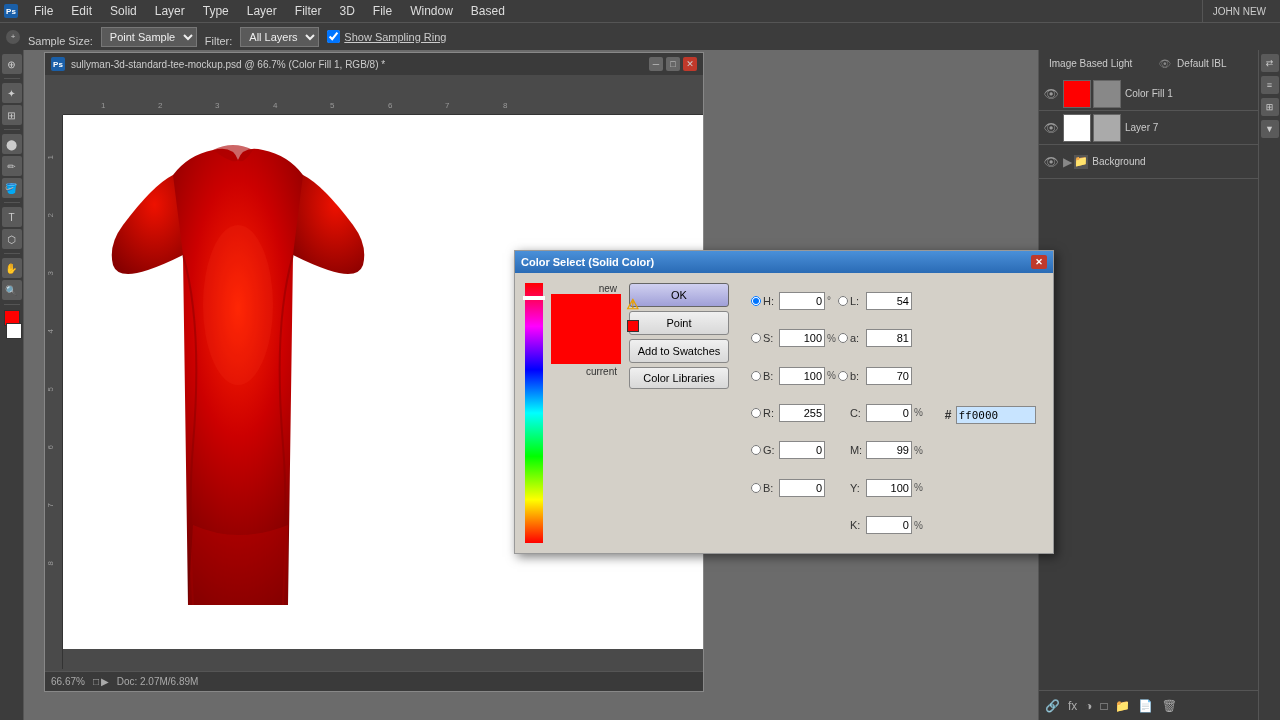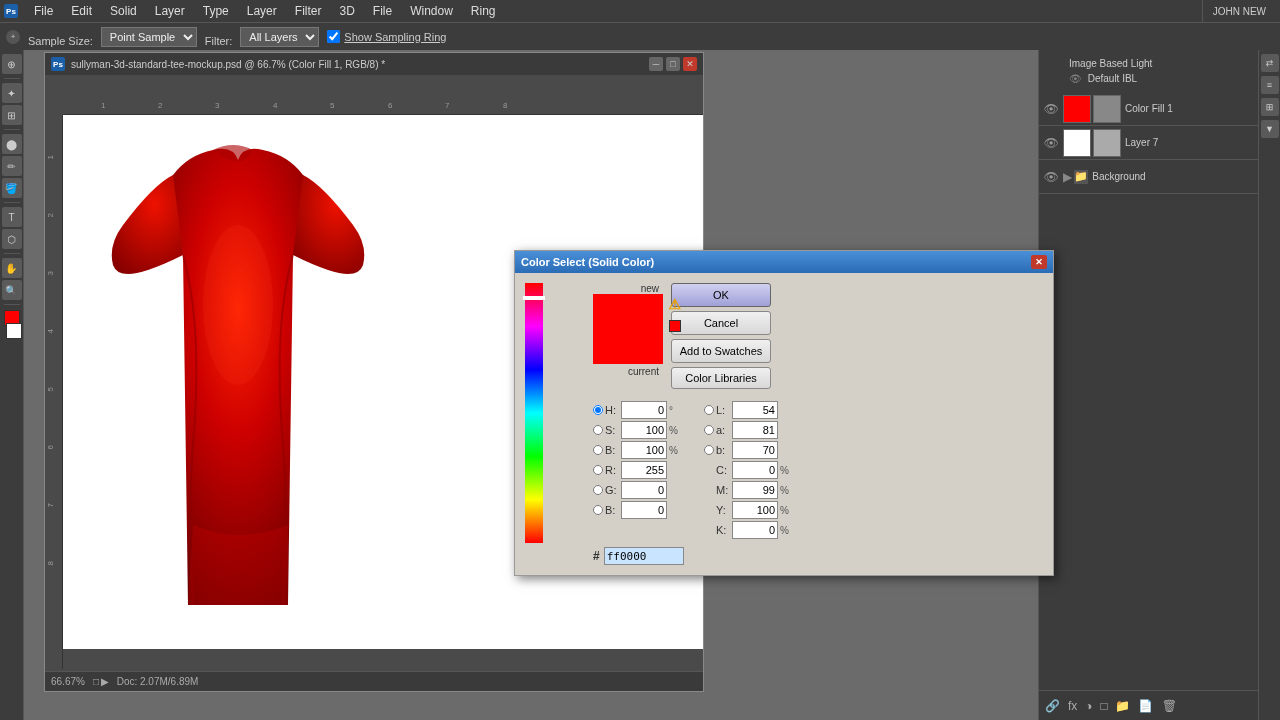--- a/index.html
+++ b/index.html
@@ -310,24 +310,23 @@
       right: -2px;
       height: 4px;
       background: transparent;
       border: 2px solid white;
       top: 5%;
     }
 
     
     .color-picker-right {
       display: flex;
-      flex-direction: column;
-      gap: 4px;
+      flex-direction: row;
+      gap: 22px;
       min-width: 220px;
-      margin-left: 42px;
     }
 
     
     .dialog-buttons {
       display: flex;
       flex-direction: column;
       gap: 4px;
       margin-bottom: 8px;
     }
     .dialog-btn {
@@ -418,23 +417,22 @@
     .right-panel {
       width: 220px;
       background: #3c3c3c;
       display: flex;
       flex-direction: column;
       border-left: 1px solid #555;
     }
     .right-panel-top {
       padding: 6px;
       display: flex;
-      flex-direction: column;
-      gap: 0;
-      margin-left: 20px;
+      flex-direction: row;
+      gap: 18px;
     }
     .ibl-row {
       display: flex;
       align-items: center;
       gap: 6px;
       color: #ccc;
       font-size: 10px;
       padding: 2px 4px;
     }
     .layers-area {
@@ -551,21 +549,21 @@
   <div class="menu-item">File</div>
   <div class="menu-item">Edit</div>
   <div class="menu-item">Solid</div>
   <div class="menu-item">Layer</div>
   <div class="menu-item">Type</div>
   <div class="menu-item">Layer</div>
   <div class="menu-item">Filter</div>
   <div class="menu-item">3D</div>
   <div class="menu-item">File</div>
   <div class="menu-item">Window</div>
-  <div class="menu-item">Ring</div>
+  <div class="menu-item">Based</div>
   <div style="flex:1;"></div>
   <div style="background:#3c3c3c;color:#ccc;font-size:10px;padding:0 10px;height:22px;display:flex;align-items:center;border-left:1px solid #555;">JOHN NEW</div>
 </div>
 
 <div class="options-bar">
   <div style="width:14px;height:14px;background:#555;border-radius:50%;display:flex;align-items:center;justify-content:center;color:#ccc;font-size:8px;">+</div>
   <span class="options-label">Sample Size:</span>
   <select class="options-select">
     <option>Point Sample</option>
   </select>
@@ -712,21 +710,21 @@
 
                 <div style="position:absolute;top:2px;right:-18px;color:#e8a000;font-size:14px;font-weight:bold;">⚠</div>
 
                 <div style="position:absolute;top:26px;right:-18px;width:12px;height:12px;background:#ff0000;border:1px solid #333;"></div>
               </div>
               <div class="current-label">current</div>
             </div>
 
             <div class="dialog-buttons">
               <button class="dialog-btn primary">OK</button>
-              <button class="dialog-btn">Cancel</button>
+              <button class="dialog-btn">Point</button>
               <button class="dialog-btn">Add to Swatches</button>
               <button class="color-libs-btn">Color Libraries</button>
             </div>
           </div>
 
           <div class="radio-fields">
 
             <div class="radio-row">
               <input type="radio" name="colormode" checked="" class="radio-input" style="">
               <span class="field-label">H:</span>

